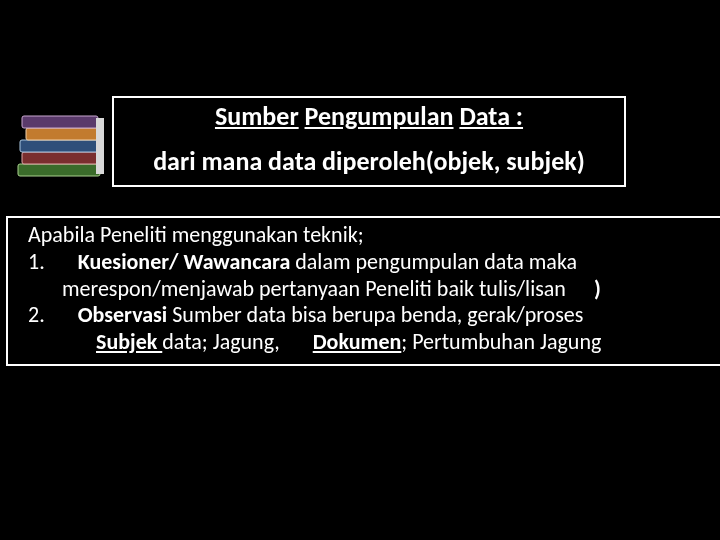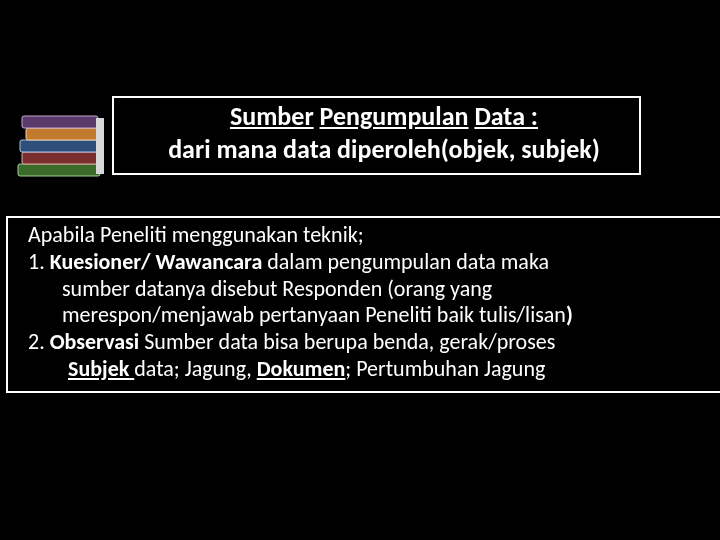--- a/index.html
+++ b/index.html
@@ -24,51 +24,51 @@
     width: 96px;
     height: 80px;
   }
   .title-box {
     position: absolute;
     left: 112px;
     top: 96px;
     width: 470px;
     border: 2px solid #fff;
     background: #000;
-    padding: 4px 20px 8px 35px;
+    padding: 4px 20px 8px 20px;
     text-align: center;
   }
   .title-line1 {
     font-size: 26px;
     font-weight: 700;
     line-height: 1.15;
   }
   .title-line1 .u { text-decoration: underline; }
   .title-line2 {
     font-size: 26px;
     font-weight: 700;
     line-height: 1.2;
-    margin-top: 2px;
+    margin-top: 14px;
   }
   .body-box {
     position: absolute;
     left: 6px;
     top: 216px;
     width: 692px;
     border: 2px solid #fff;
     background: #000;
     padding: 4px 8px 8px 20px;
     font-size: 22px;
     line-height: 1.22;
   }
   .body-box .line { display: block; }
   .ind1 { padding-left: 0; }
   .ind2 { padding-left: 34px; }
   .ind3 { padding-left: 40px; }
-  .b { font-weight: 700; }
+  .b { font-weight: 700; margin-left: 28px; }
   .u { text-decoration: underline; }
 </style>
 </head>
 <body>
 
 <div class="slide">
 
   <svg class="books" viewBox="0 0 96 80">
     <rect x="4" y="58" width="82" height="12" rx="2" fill="#3a6b2a" stroke="#a8d08d" stroke-width="1"></rect>
     <rect x="8" y="46" width="78" height="12" rx="2" fill="#7a2e2e" stroke="#e0a8a8" stroke-width="1"></rect>
@@ -89,21 +89,20 @@
     <div class="title-line2">dari mana data diperoleh(objek, subjek)</div>
   </div>
 
   <div class="body-box">
     <span class="line ind1">Apabila Peneliti menggunakan teknik;</span>
 
     <span class="line ind1">
       <span>1.   </span><span class="b">Kuesioner/ Wawancara </span><span>dalam pengumpulan data maka</span>
     </span>
 
-    <span class="line ind2">sumber datanya disebut Responden (orang yang</span>
 
     <span class="line ind2">
       <span>merespon/menjawab pertanyaan Peneliti baik tulis/lisan</span><span class="b">)</span>
     </span>
 
     <span class="line ind1">
       <span>2. </span><span class="b">Observasi </span><span>Sumber data bisa berupa benda, gerak/proses</span>
     </span>
 
 

